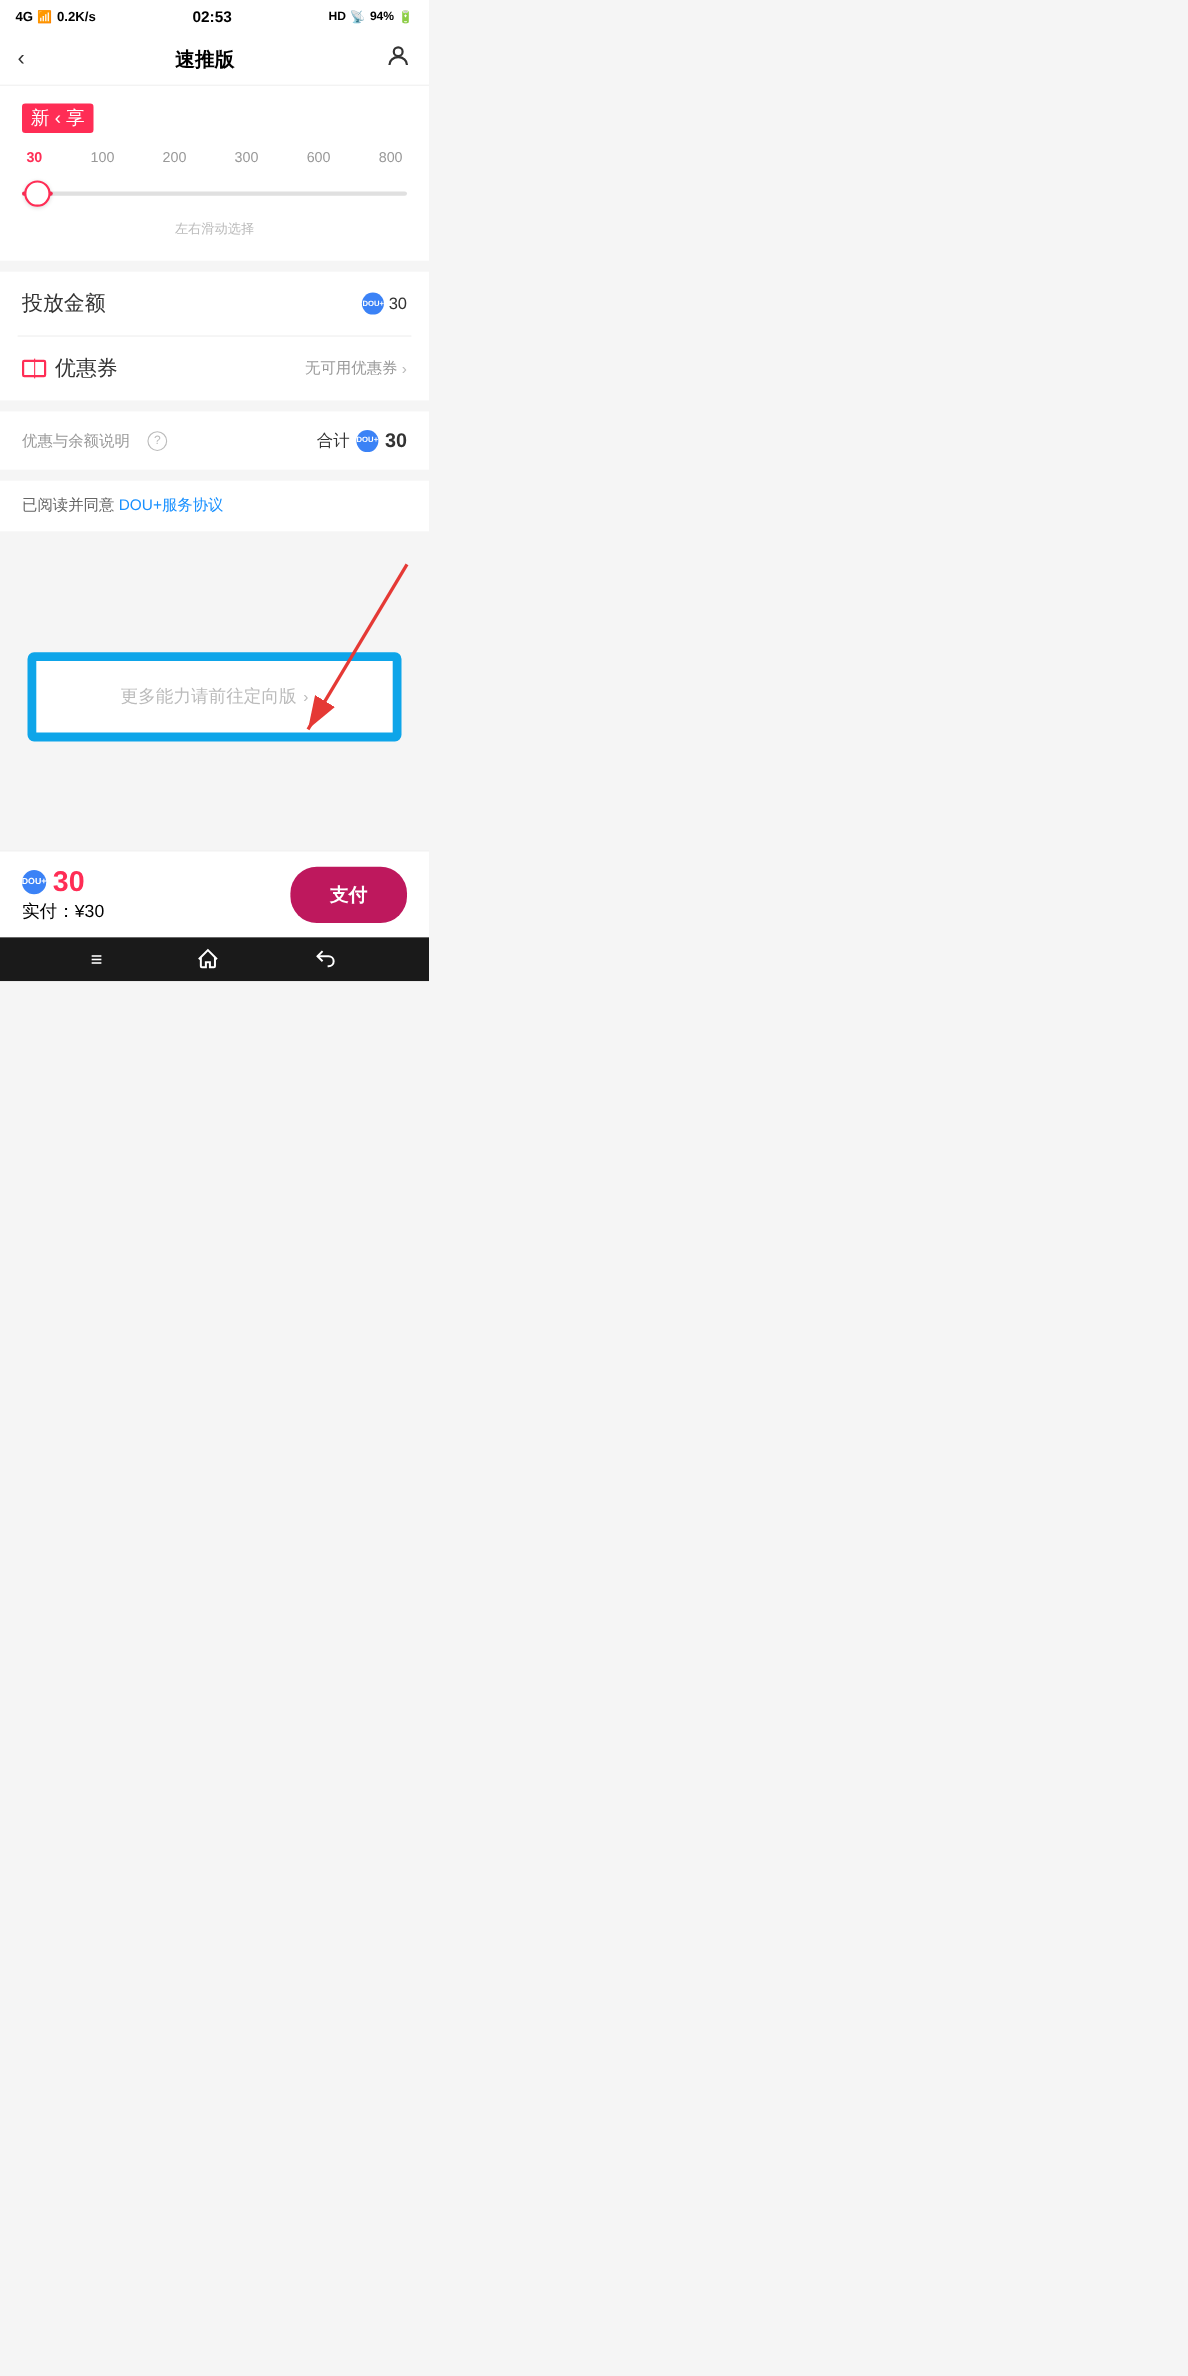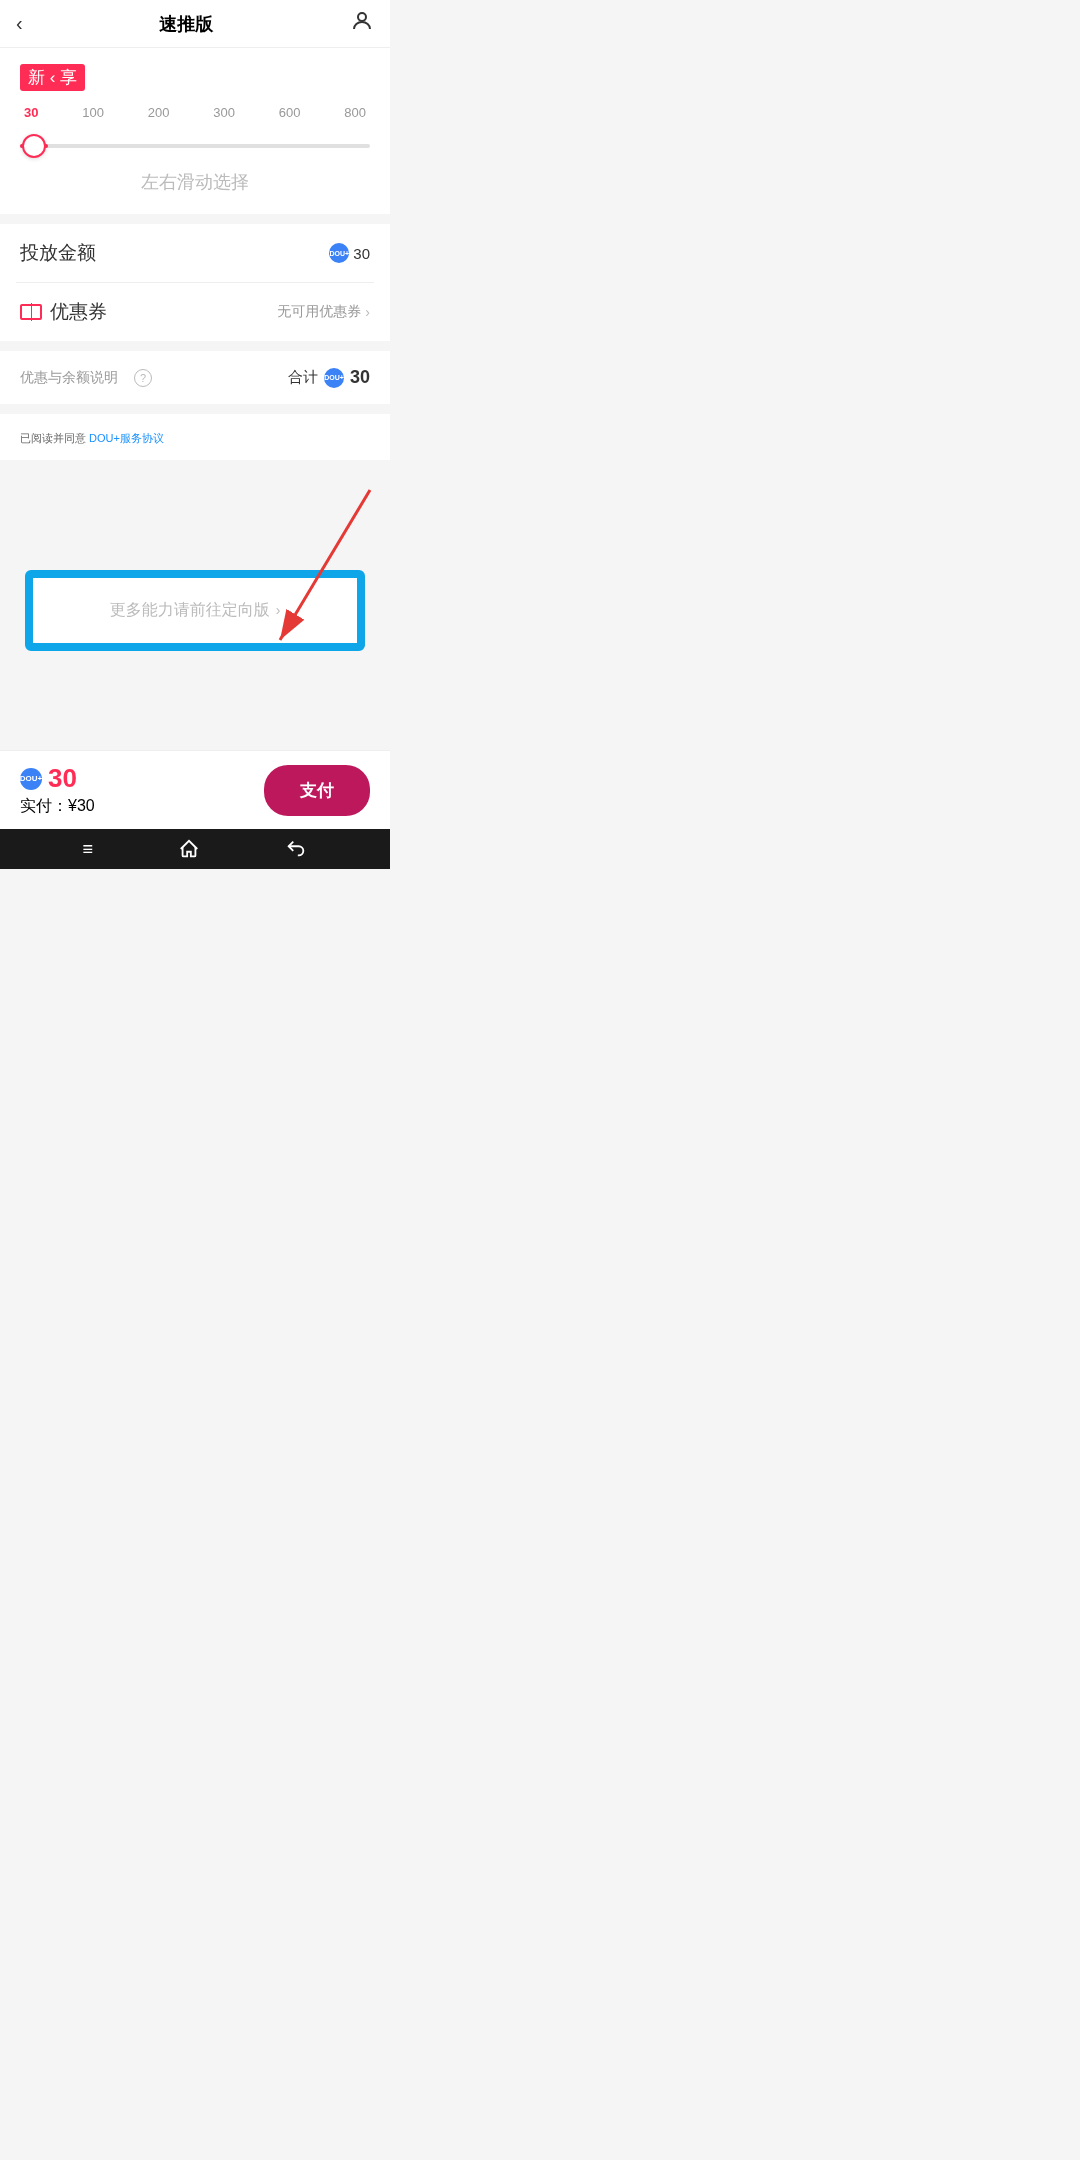--- a/index.html
+++ b/index.html
@@ -110,21 +110,21 @@
       border-radius: 50%;
       position: absolute;
       left: 4%;
       top: 50%;
       transform: translate(-50%, -50%);
       cursor: pointer;
       box-shadow: 0 1px 4px rgba(0,0,0,0.15);
     }
     .slider-hint {
       text-align: center;
-      font-size: 18px;
+      font-size: 12px;
       color: #bbb;
       margin-top: 4px;
     }
 
     
     .divider {
       height: 1px;
       background: #eee;
       margin: 0 16px;
     }
@@ -230,21 +230,21 @@
     .total-label { font-size: 15px; color: #333; }
     .total-value { font-size: 18px; font-weight: 700; color: #333; }
 
     
     .agreement-section {
       background: #fff;
       padding: 14px 20px;
       margin-bottom: 10px;
     }
     .agreement-text {
-      font-size: 11px;
+      font-size: 14px;
       color: #666;
     }
     .agreement-link {
       color: #1890ff;
       text-decoration: none;
     }
 
     
     .main-content {
       background: #f5f5f5;
@@ -333,20 +333,34 @@
       display: flex;
       align-items: center;
       justify-content: center;
     }
   </style>
 </head>
 <body>
 
 <div style="position:relative; width:390px; min-height:780px; overflow:hidden;">
 
+  <div class="status-bar">
+    <div class="status-left">
+      <span>4G</span>
+      <span style="font-size:11px;">📶</span>
+      <span>0.2K/s</span>
+    </div>
+    <div class="status-center">02:53</div>
+    <div class="status-right">
+      <span>HD</span>
+      <span>📡</span>
+      <span>94%</span>
+      <span>🔋</span>
+    </div>
+  </div>
 
   <div class="top-nav">
     <span class="nav-back">‹</span>
     <span class="nav-title">速推版</span>
     <span class="nav-user">
       <svg width="24" height="24" viewBox="0 0 24 24" fill="none" stroke="#333" stroke-width="2">
         <circle cx="12" cy="8" r="4"></circle>
         <path d="M4 20c0-4 3.6-7 8-7s8 3 8 7"></path>
       </svg>
     </span>

